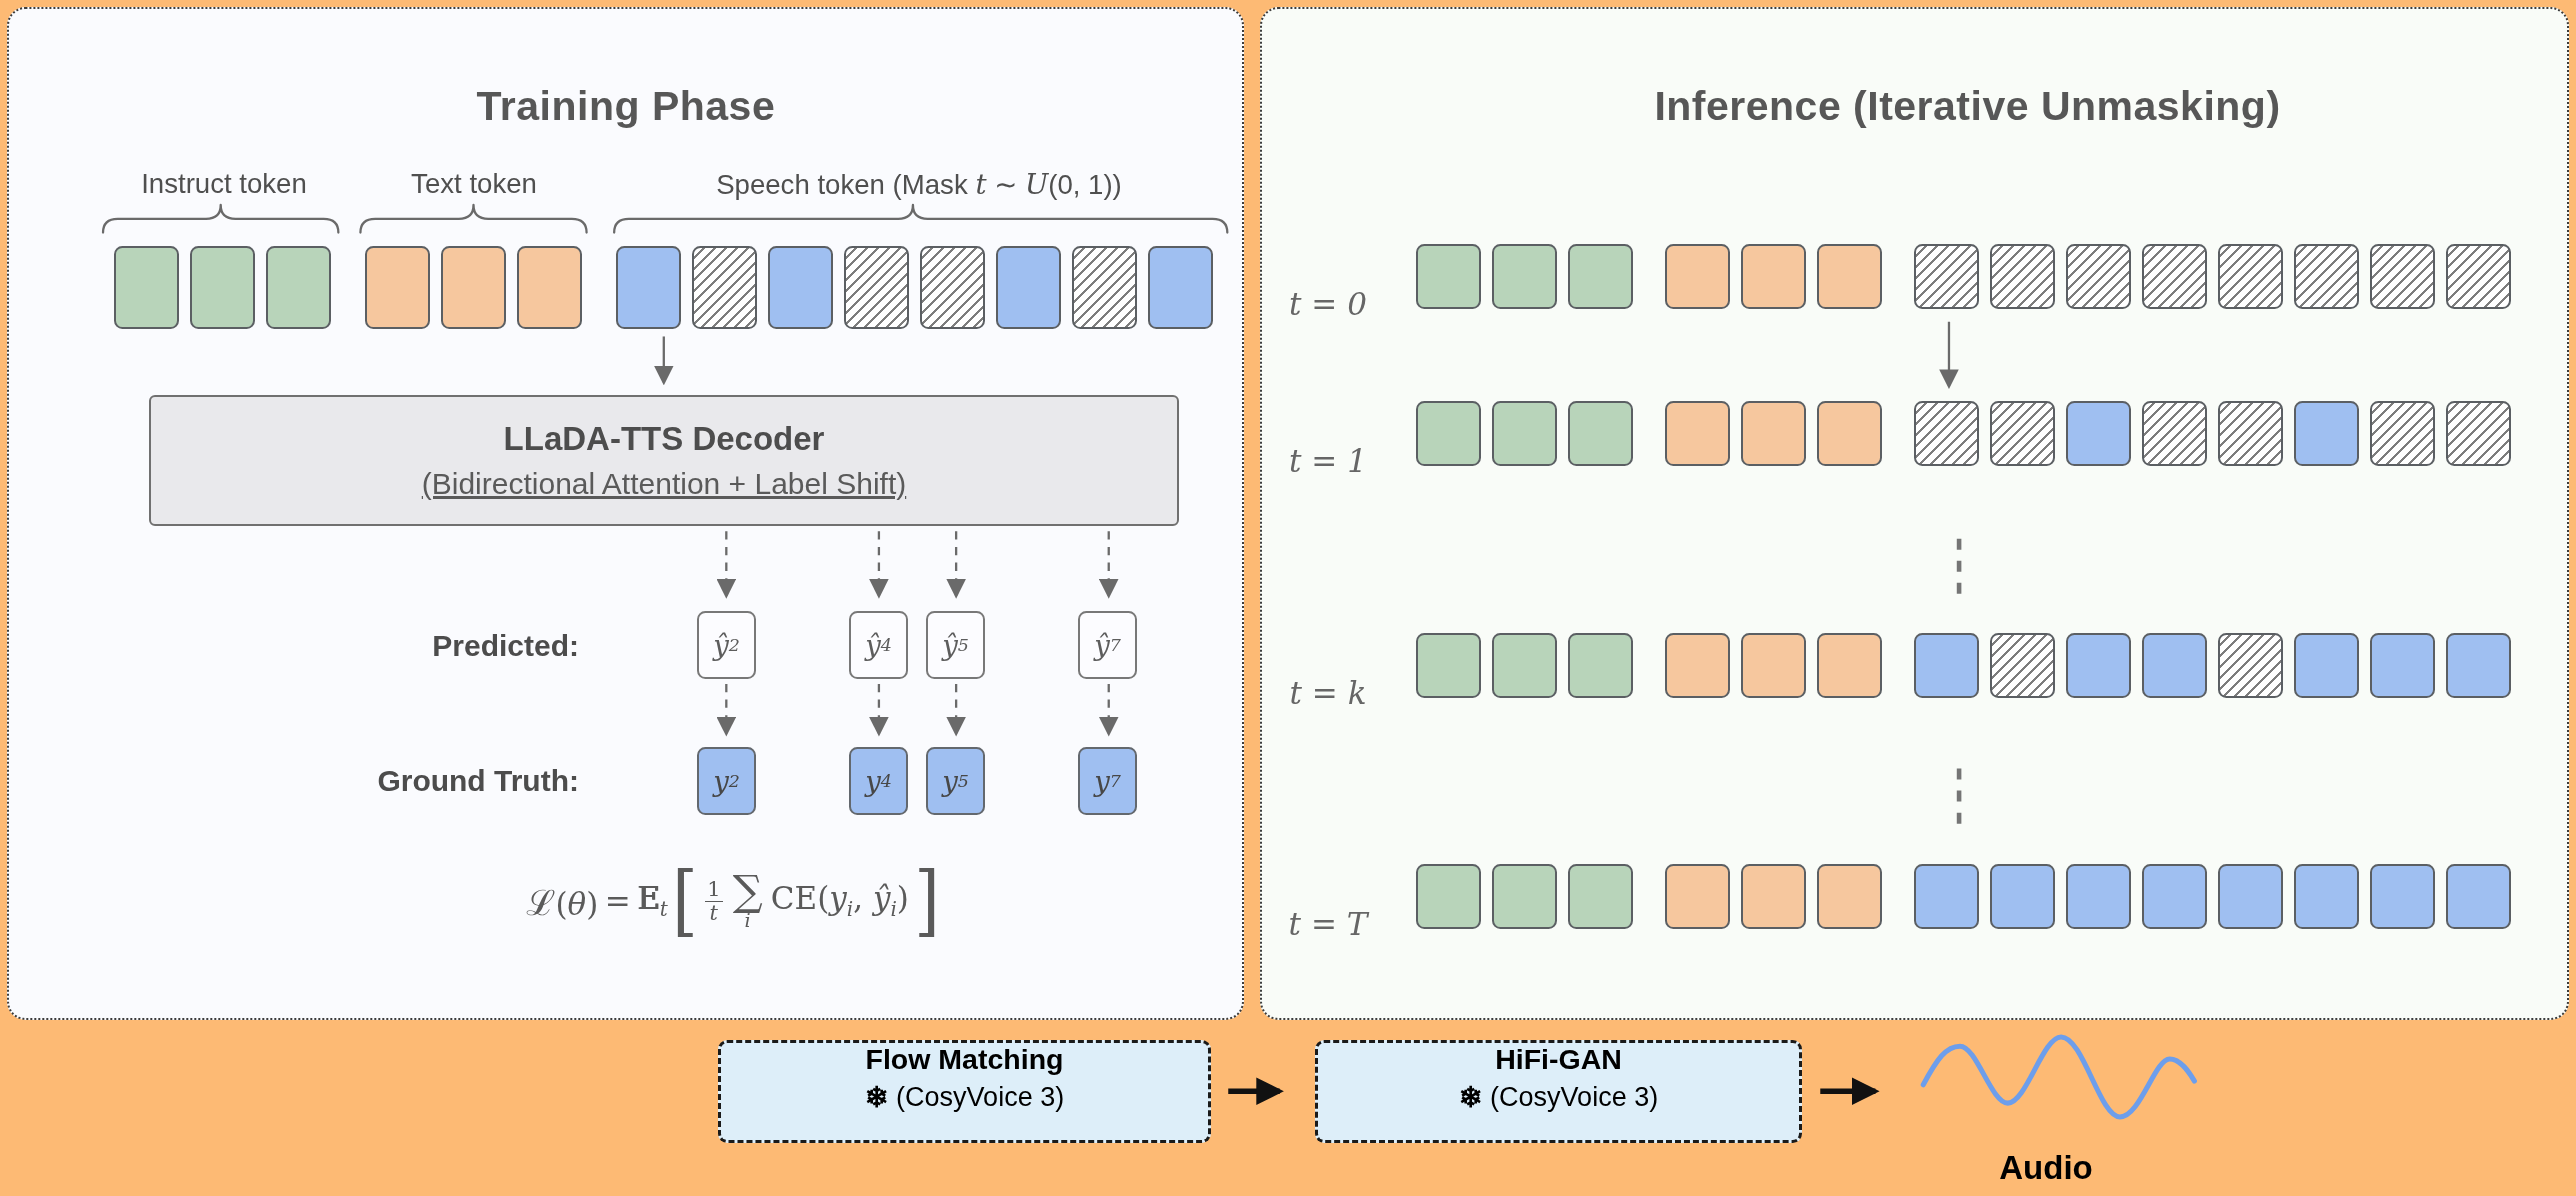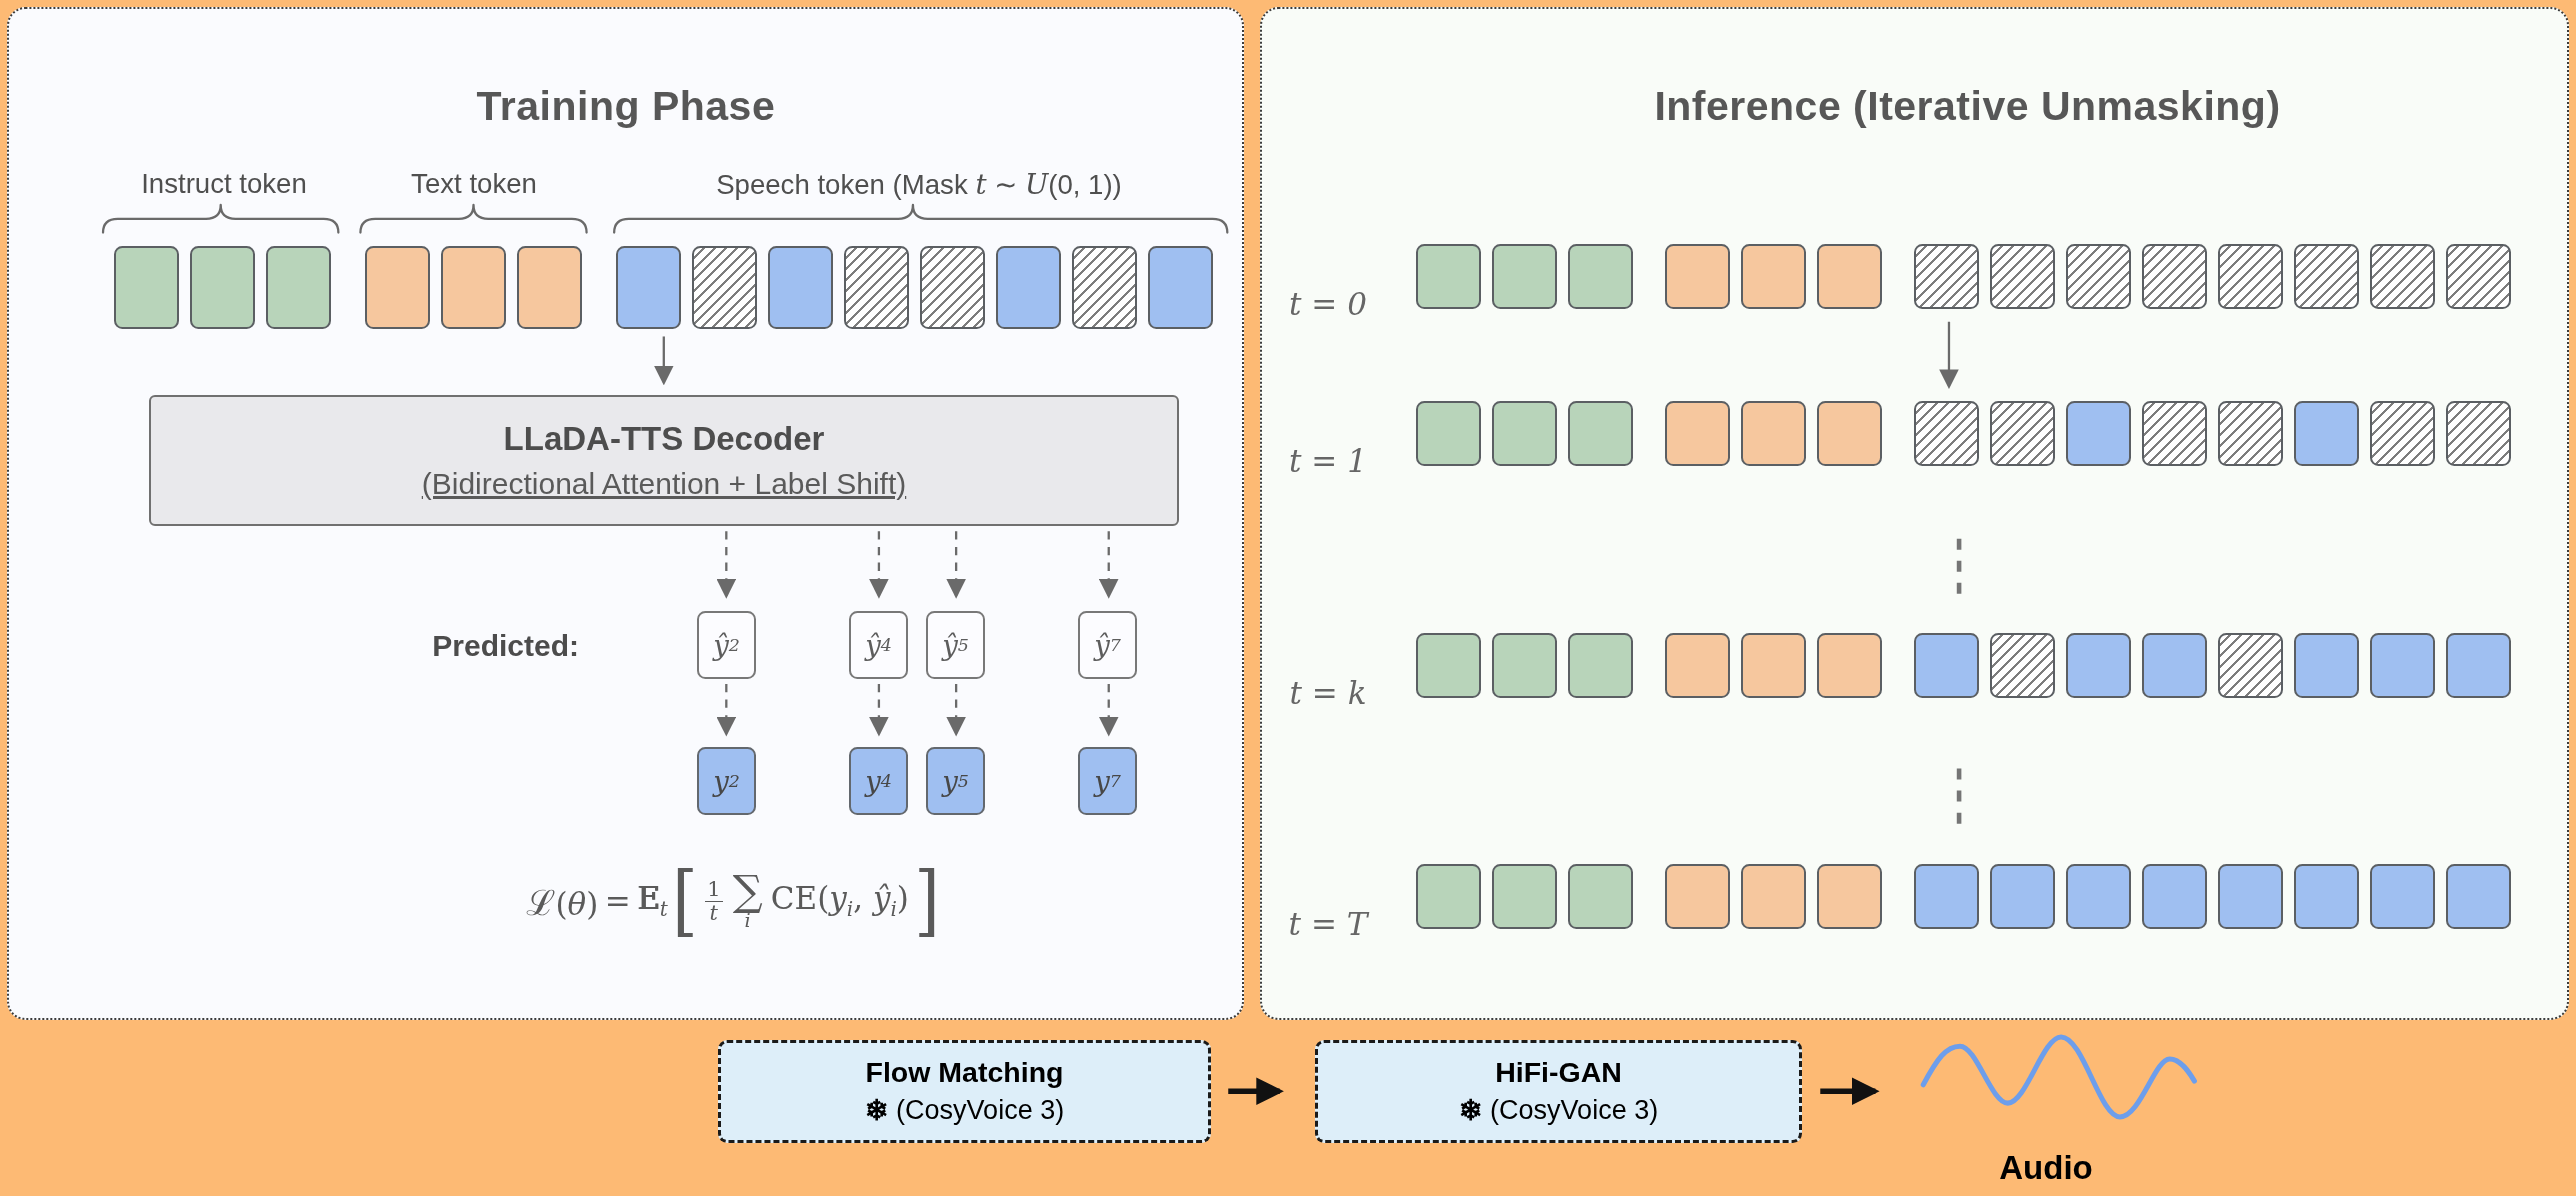--- a/index.html
+++ b/index.html
@@ -74,21 +74,21 @@
   .f-sub{font-size:20px;}
 
   
   .inf-label{position:absolute;left:1273px;width:110px;text-align:center;
     font-family:"DejaVu Serif","Liberation Serif",serif;font-style:italic;
     font-size:31px;color:#666;line-height:40px;margin-top:28px;}
 
   
   .voc-box{position:absolute;top:1040px;height:103px;background:var(--c-vocoder_fill,#ddeef9);
     border:3.2px dashed #1a1a1a;border-radius:9.2px;
-    display:flex;flex-direction:column;align-items:center;justify-content:center;gap:4.6px;color:#000;}
+    display:flex;flex-direction:column;align-items:center;gap:4.6px;color:#000;}
   .voc-fm{left:718px;width:493px;} .voc-hg{left:1315px;width:487px;}
   .voc-title{font-size:28.5px;font-weight:bold;}
   .voc-sub{font-size:27px;display:flex;align-items:center;gap:7.4px;}
   .snow{font-size:28.5px;font-weight:bold;}
   .audio-label{position:absolute;left:1954px;top:1149px;width:184px;text-align:center;
     font-size:33px;font-weight:bold;color:#000;}
 
   svg.overlay{position:absolute;left:0;top:0;pointer-events:none;}
 </style>
 </head>
@@ -128,20 +128,21 @@
         <div class="token tok-speech"></div>
       </div>
     </div>
 
   <div class="decoder">
     <div class="dec-title">LLaDA-TTS Decoder</div>
     <div class="dec-sub">(Bidirectional Attention + Label Shift)</div>
   </div>
 
   <div class="row-label lbl-pred">Predicted:</div>
+  <div class="row-label lbl-gt">Ground Truth:</div>
 
   <div class="mbox pred px1">
       <span>ŷ</span>
       <sub>2</sub>
     </div>
   <div class="mbox pred px2">
       <span>ŷ</span>
       <sub>4</sub>
     </div>
   <div class="mbox pred px3">

